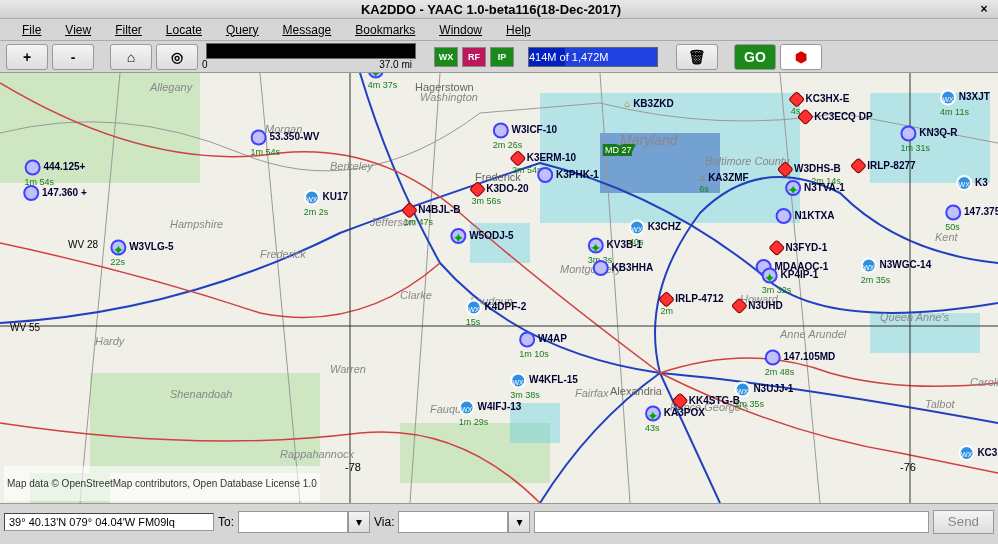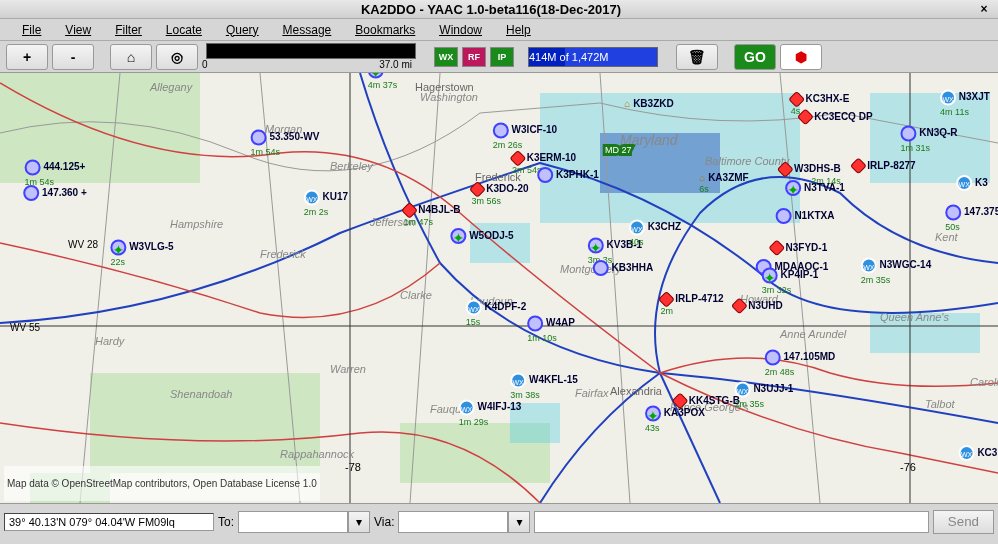--- a/index.html
+++ b/index.html
@@ -188,21 +188,21 @@
       <div class="station" style="left: 285px; top: 70px;"><span class="sym"></span> <span class="lbl">53.350-WV</span><br><span class="age">1m 54s</span></div>
       <div class="station" style="left: 326px; top: 130px;"><span class="sym wx">WX</span> <span class="lbl">KU17</span><br><span class="age">2m 2s</span></div>
       <div class="station" style="left: 398px; top: 3px;"><span class="sym star">✦</span> <span class="lbl">N3KTX-4</span><br><span class="age">4m 37s</span></div>
       <div class="station" style="left: 432px; top: 143px;"><span class="sym dig"></span> <span class="lbl">N4BJL-B</span><br><span class="age">1m 47s</span></div>
       <div class="station" style="left: 525px; top: 63px;"><span class="sym"></span> <span class="lbl">W3ICF-10</span><br><span class="age">2m 26s</span></div>
       <div class="station" style="left: 544px; top: 91px;"><span class="sym dig"></span> <span class="lbl">K3ERM-10</span><br><span class="age">2m 54s</span></div>
       <div class="station" style="left: 568px; top: 102px;"><span class="sym"></span> <span class="lbl">K3PHK-1</span></div>
       <div class="station" style="left: 500px; top: 122px;"><span class="sym dig"></span> <span class="lbl">K3DO-20</span><br><span class="age">3m 56s</span></div>
       <div class="station" style="left: 482px; top: 163px;"><span class="sym star">✦</span> <span class="lbl">W5ODJ-5</span></div>
       <div class="station" style="left: 496px; top: 240px;"><span class="sym wx">WX</span> <span class="lbl">K4DPF-2</span><br><span class="age">15s</span></div>
-      <div class="station" style="left: 543px; top: 256px; margin-left: 8px;"><span class="sym"></span> <span class="lbl">W4AP</span><br><span class="age">1m 10s</span></div>
+      <div class="station" style="left: 543px; top: 272px;"><span class="sym"></span> <span class="lbl">W4AP</span><br><span class="age">1m 10s</span></div>
       <div class="station" style="left: 544px; top: 313px;"><span class="sym wx">WX</span> <span class="lbl">W4KFL-15</span><br><span class="age">3m 38s</span></div>
       <div class="station" style="left: 490px; top: 340px;"><span class="sym wx">WX</span> <span class="lbl">W4IFJ-13</span><br><span class="age">1m 29s</span></div>
       <div class="station" style="left: 615px; top: 178px;"><span class="sym star">✦</span> <span class="lbl">KV3B-1</span><br><span class="age">3m 3s</span></div>
       <div class="station" style="left: 623px; top: 195px;"><span class="sym"></span> <span class="lbl">KB3HHA</span></div>
       <div class="station" style="left: 649px; top: 30px;"><span style="color:#aa7700;">⌂</span> <span class="lbl">KB3ZKD</span></div>
       <div class="station" style="left: 655px; top: 160px;"><span class="sym wx">WX</span> <span class="lbl">K3CHZ</span><br><span class="age">40s</span></div>
       <div class="station" style="left: 692px; top: 232px;"><span class="sym dig"></span> <span class="lbl">IRLP-4712</span><br><span class="age">2m</span></div>
       <div class="station" style="left: 671px; top: 328px; margin-left: 36px;"><span class="sym dig"></span> <span class="lbl">KK4STG-B</span></div>
       <div class="station" style="left: 675px; top: 346px;"><span class="sym star">✦</span> <span class="lbl">KA3POX</span><br><span class="age">43s</span></div>
       <div class="station" style="left: 724px; top: 110px;"><span style="color:#aa7700;">⌂</span> <span class="lbl">KA3ZMF</span><br><span class="age">6s</span></div>

